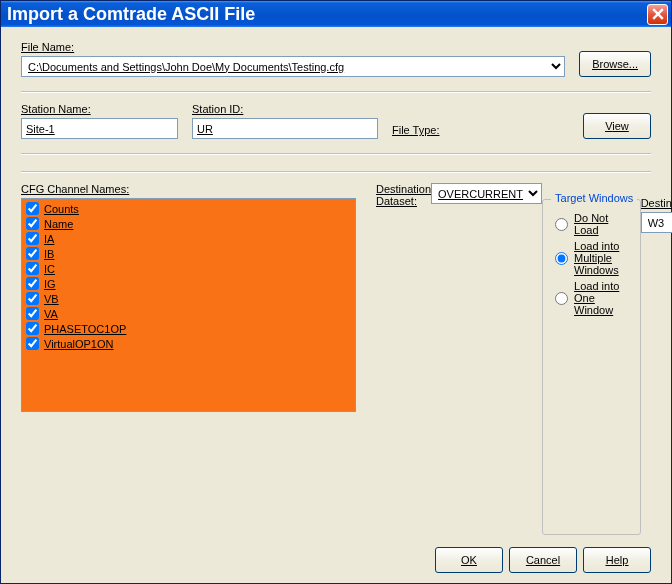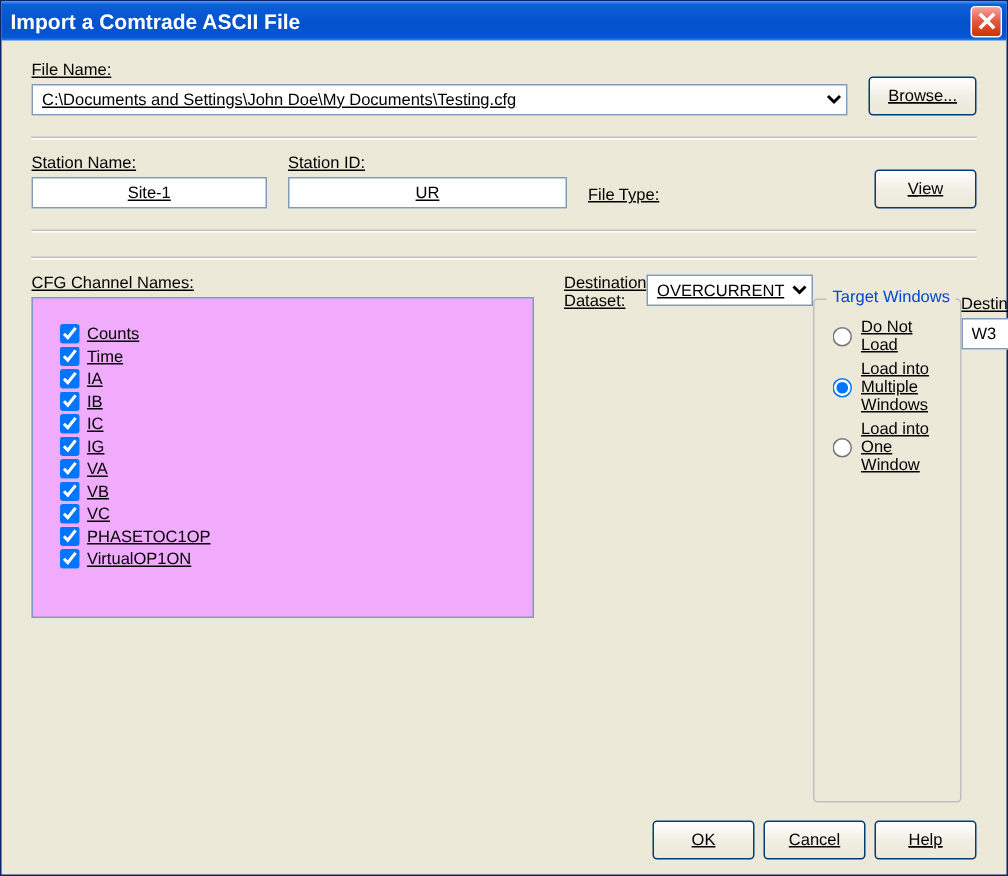--- a/index.html
+++ b/index.html
@@ -1,32 +1,32 @@
 <!DOCTYPE html>
 <html><head>
 <meta charset="utf-8">
 <style>
 * { box-sizing: border-box; margin: 0; padding: 0; }
 html, body { width: 672px; height: 584px; font-family: Tahoma, Arial, sans-serif; font-size: 11px; overflow: hidden; }
 .window { width: 672px; height: 584px; border: 1px solid #0a246a; background: #ece9d8; display: flex; flex-direction: column; }
 .titlebar { height: 26px; background: linear-gradient(to bottom, #3a95ff 0%, #0a5fd9 8%, #0555cf 45%, #0451c9 55%, #0356d6 92%, #2d7fef 100%); display: flex; align-items: center; padding: 0 3px 0 6px; }
-.titlebar-text { color: #fff; font-weight: bold; font-size: 14px; flex: 1; }
+.titlebar-text { color: #fff; font-weight: bold; font-size: 18px; flex: 1; }
 .close-btn { width: 21px; height: 21px; background: linear-gradient(to bottom, #f5a199 0%, #e45540 50%, #d03200 100%); border: 1px solid #fff; border-radius: 3px; color: #fff; font-weight: bold; display: flex; align-items: center; justify-content: center; cursor: pointer; }
 .close-btn svg { width: 12px; height: 12px; }
 .content { flex: 1; padding: 14px 20px 10px 20px; display: flex; flex-direction: column; text-decoration: underline; }
 .label { color: #000; margin-bottom: 3px; display: block; }
 .row { display: flex; gap: 14px; align-items: flex-end; margin-bottom: 8px; }
 .field { display: flex; flex-direction: column; }
-.field input, .field .display { height: 21px; border: 1px solid #7f9db9; padding: 2px 4px; font: inherit; background: #fff; text-align: center; }
+.field input, .field .display { height: 21px; border: 1px solid #7f9db9; padding: 2px 4px; font: inherit; background: #fff; }
 .field select.file { height: 21px; border: 1px solid #7f9db9; padding: 1px 2px; font: inherit; background: #fff; }
 .btn { height: 26px; min-width: 68px; border: 1px solid #003c74; border-radius: 3px; background: linear-gradient(to bottom, #fff 0%, #f1efe4 50%, #ece9d8 100%); font: inherit; padding: 0 12px; cursor: pointer; }
 .btn u { text-decoration: underline; }
 .divider { height: 1px; border: none; border-top: 1px solid #bfbfbf; border-bottom: 1px solid #fff; margin: 6px 0 10px 0; }
 .columns { display: flex; gap: 20px; flex: 1; }
-.listbox { width: 335px; height: 214px; border: 1px solid #7f9db9; background: #f0abfc; overflow-y: scroll; padding: 16px; }
+.listbox { width: 335px; height: 214px; border: 1px solid #7f9db9; background: #f97316; overflow-y: scroll; padding: 2px; }
 .listbox::-webkit-scrollbar { width: 17px; }
 .listbox::-webkit-scrollbar-track { background: #f1efe2; border-left: 1px solid #ece9d8; }
 .listbox::-webkit-scrollbar-thumb { background: linear-gradient(to right, #e7f0fb, #c1d5f0); border: 1px solid #b4c8e8; border-radius: 2px; }
 .listbox::-webkit-scrollbar-button { height: 17px; background: linear-gradient(to right, #e7f0fb, #c1d5f0); border: 1px solid #b4c8e8; border-radius: 2px; }
 .listitem { display: flex; align-items: center; padding: 1px 2px; gap: 5px; }
 .listitem input[type="checkbox"] { width: 13px; height: 13px; }
 .rightcol { flex: 1; display: flex; flex-direction: row; }
 .select-ctrl { height: 21px; border: 1px solid #7f9db9; font: inherit; background: #fff; width: 120px; padding: 1px 2px; }
 .groupbox { border: 1px solid #bfbfbf; border-radius: 3px; padding: 8px 12px 12px 12px; margin-top: 16px; background: #ece9d8; position: relative; }
 .groupbox-title { position: absolute; top: -8px; left: 8px; background: #ece9d8; padding: 0 4px; color: #0046d5; }
@@ -85,49 +85,45 @@
     <div class="columns">
       <div class="field">
         <label class="label">CFG Channel Names:</label>
         <div class="listbox" id="listbox">
             <div class="listitem">
               <input type="checkbox" checked="" style="">
               <span>Counts</span>
             </div>
             <div class="listitem">
               <input type="checkbox" checked="" style="">
-              <span>Time</span>
+              <span>Name</span>
             </div>
             <div class="listitem">
               <input type="checkbox" checked="" style="">
               <span>IA</span>
             </div>
             <div class="listitem">
               <input type="checkbox" checked="" style="">
               <span>IB</span>
             </div>
             <div class="listitem">
               <input type="checkbox" checked="" style="">
               <span>IC</span>
             </div>
             <div class="listitem">
               <input type="checkbox" checked="" style="">
               <span>IG</span>
             </div>
             <div class="listitem">
               <input type="checkbox" checked="" style="">
-              <span>VA</span>
-            </div>
-            <div class="listitem">
-              <input type="checkbox" checked="" style="">
               <span>VB</span>
             </div>
             <div class="listitem">
               <input type="checkbox" checked="" style="">
-              <span>VC</span>
+              <span>VA</span>
             </div>
             <div class="listitem">
               <input type="checkbox" checked="" style="">
               <span>PHASETOC1OP</span>
             </div>
             <div class="listitem">
               <input type="checkbox" checked="" style="">
               <span>VirtualOP1ON</span>
             </div>
           </div>

